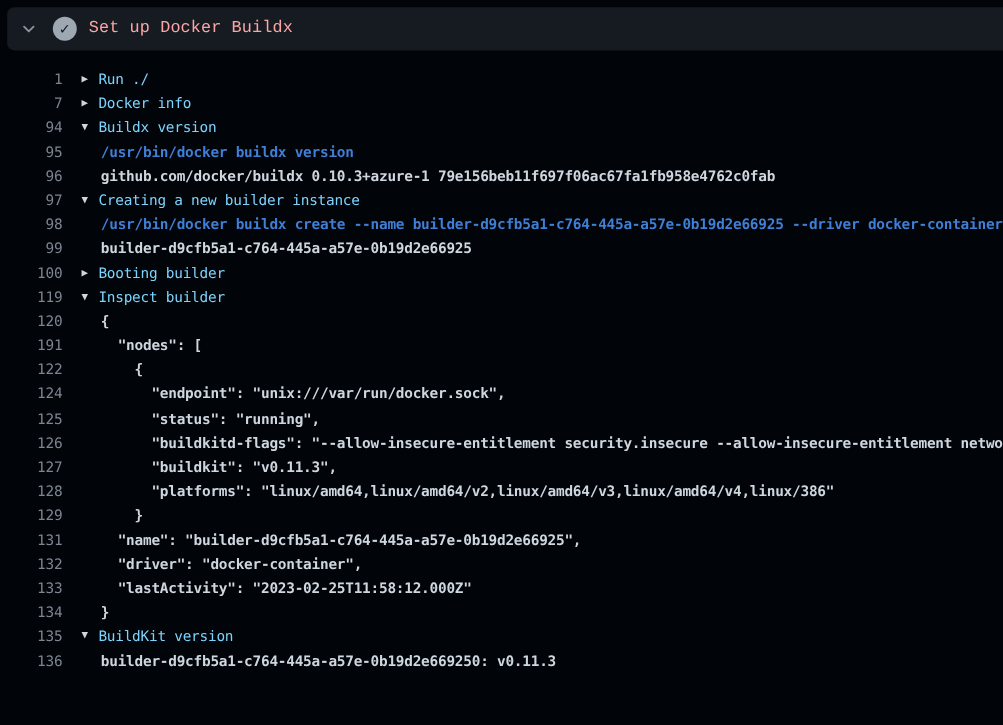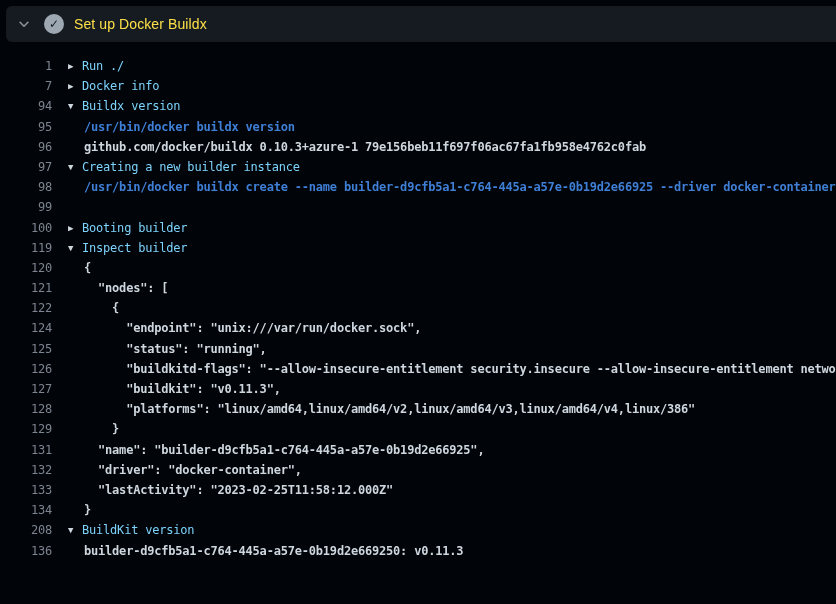--- a/index.html
+++ b/index.html
@@ -30,23 +30,23 @@
     border-radius: 50%;
     background: #9ea8b2;
     color: #161b22;
     font-size: 12px;
     font-weight: bold;
     display: flex; align-items: center; justify-content: center;
     font-family: "DejaVu Sans", sans-serif;
   }
   .step-title {
     margin-left: 10px;
-    font-family: Liberation Sans, sans-serif;
+    font-family: Liberation Mono, monospace;
     font-size: 14px;
-    color: #fde047;
+    color: #fca5a5;
     letter-spacing: 0.1px;
   }
   .log {
     position: absolute;
     top: 42px; left: 0; right: 0; bottom: 0;
     padding-top: 14px;
     overflow: hidden;
   }
   .row {
     display: flex;
@@ -92,31 +92,31 @@
 </div>
 
 <div class="log" id="log">
     <div class="row group-row"><span class="num">1</span><span class="marker">▶</span><span class="group-title">Run ./</span></div>
     <div class="row group-row"><span class="num">7</span><span class="marker">▶</span><span class="group-title">Docker info</span></div>
     <div class="row group-row"><span class="num">94</span><span class="marker">▼</span><span class="group-title">Buildx version</span></div>
     <div class="row"><span class="num">95</span><span class="text command">/usr/bin/docker buildx version</span></div>
     <div class="row"><span class="num">96</span><span class="text output">github.com/docker/buildx 0.10.3+azure-1 79e156beb11f697f06ac67fa1fb958e4762c0fab</span></div>
     <div class="row group-row"><span class="num">97</span><span class="marker">▼</span><span class="group-title">Creating a new builder instance</span></div>
     <div class="row"><span class="num">98</span><span class="text command">/usr/bin/docker buildx create --name builder-d9cfb5a1-c764-445a-a57e-0b19d2e66925 --driver docker-container</span></div>
-    <div class="row"><span class="num">99</span></div>
+    <div class="row"><span class="num">99</span><span class="text output">builder-d9cfb5a1-c764-445a-a57e-0b19d2e66925</span></div>
     <div class="row group-row"><span class="num">100</span><span class="marker">▶</span><span class="group-title">Booting builder</span></div>
     <div class="row group-row"><span class="num">119</span><span class="marker">▼</span><span class="group-title">Inspect builder</span></div>
     <div class="row"><span class="num">120</span><span class="text output">{</span></div>
-    <div class="row"><span class="num">121</span><span class="text output">  "nodes": [</span></div>
+    <div class="row"><span class="num">191</span><span class="text output">  "nodes": [</span></div>
     <div class="row"><span class="num">122</span><span class="text output">    {</span></div>
     <div class="row"><span class="num">124</span><span class="text output">      "endpoint": "unix:///var/run/docker.sock",</span></div>
     <div class="row"><span class="num">125</span><span class="text output">      "status": "running",</span></div>
     <div class="row"><span class="num">126</span><span class="text output">      "buildkitd-flags": "--allow-insecure-entitlement security.insecure --allow-insecure-entitlement network</span></div>
     <div class="row"><span class="num">127</span><span class="text output">      "buildkit": "v0.11.3",</span></div>
     <div class="row"><span class="num">128</span><span class="text output">      "platforms": "linux/amd64,linux/amd64/v2,linux/amd64/v3,linux/amd64/v4,linux/386"</span></div>
     <div class="row"><span class="num">129</span><span class="text output">    }</span></div>
     <div class="row"><span class="num">131</span><span class="text output">  "name": "builder-d9cfb5a1-c764-445a-a57e-0b19d2e66925",</span></div>
     <div class="row"><span class="num">132</span><span class="text output">  "driver": "docker-container",</span></div>
     <div class="row"><span class="num">133</span><span class="text output">  "lastActivity": "2023-02-25T11:58:12.000Z"</span></div>
     <div class="row"><span class="num">134</span><span class="text output">}</span></div>
-    <div class="row group-row"><span class="num">208</span><span class="marker">▼</span><span class="group-title">BuildKit version</span></div>
+    <div class="row group-row"><span class="num">135</span><span class="marker">▼</span><span class="group-title">BuildKit version</span></div>
     <div class="row"><span class="num">136</span><span class="text output">builder-d9cfb5a1-c764-445a-a57e-0b19d2e669250: v0.11.3</span></div>
   </div>
 
 </body></html>

